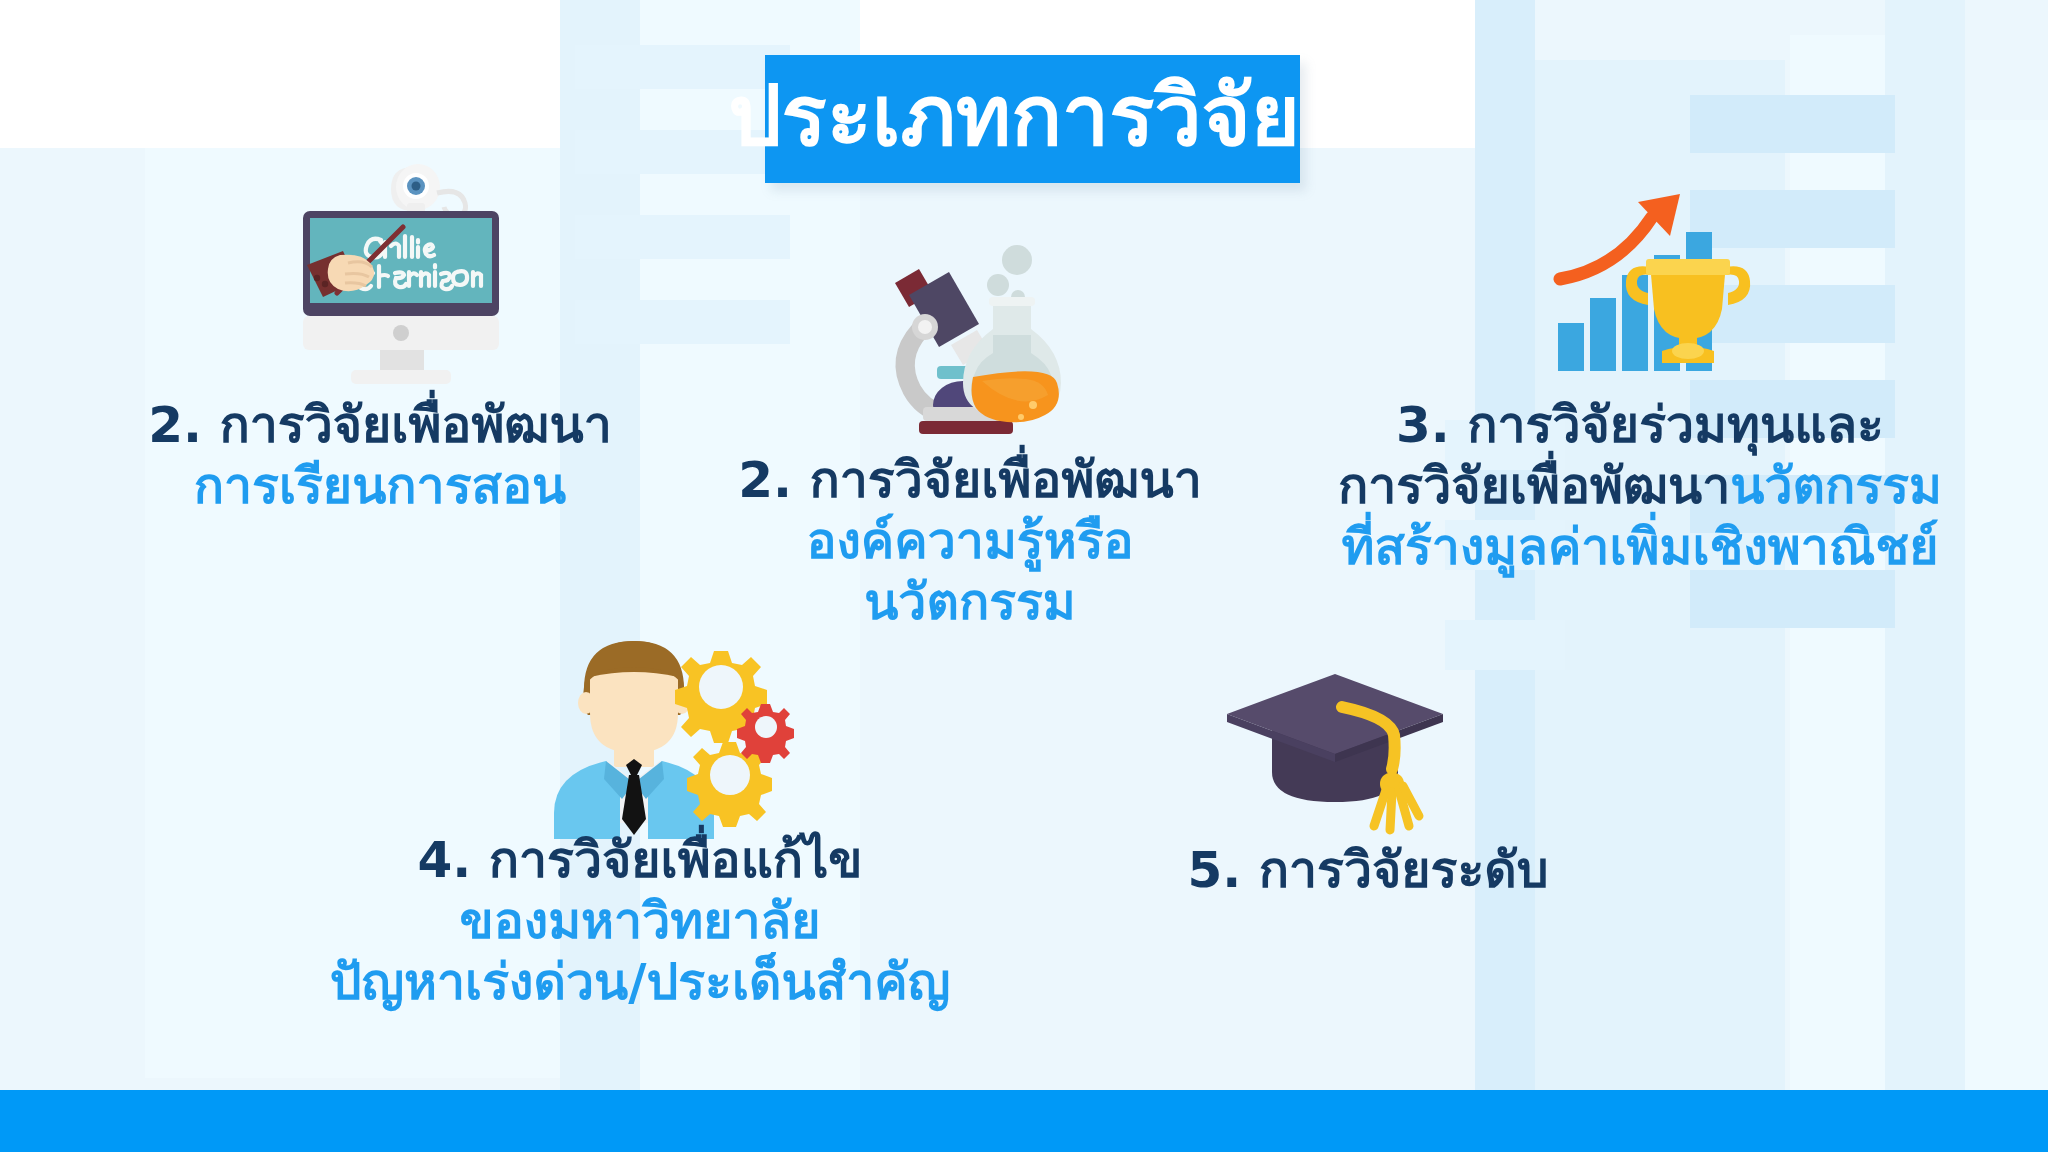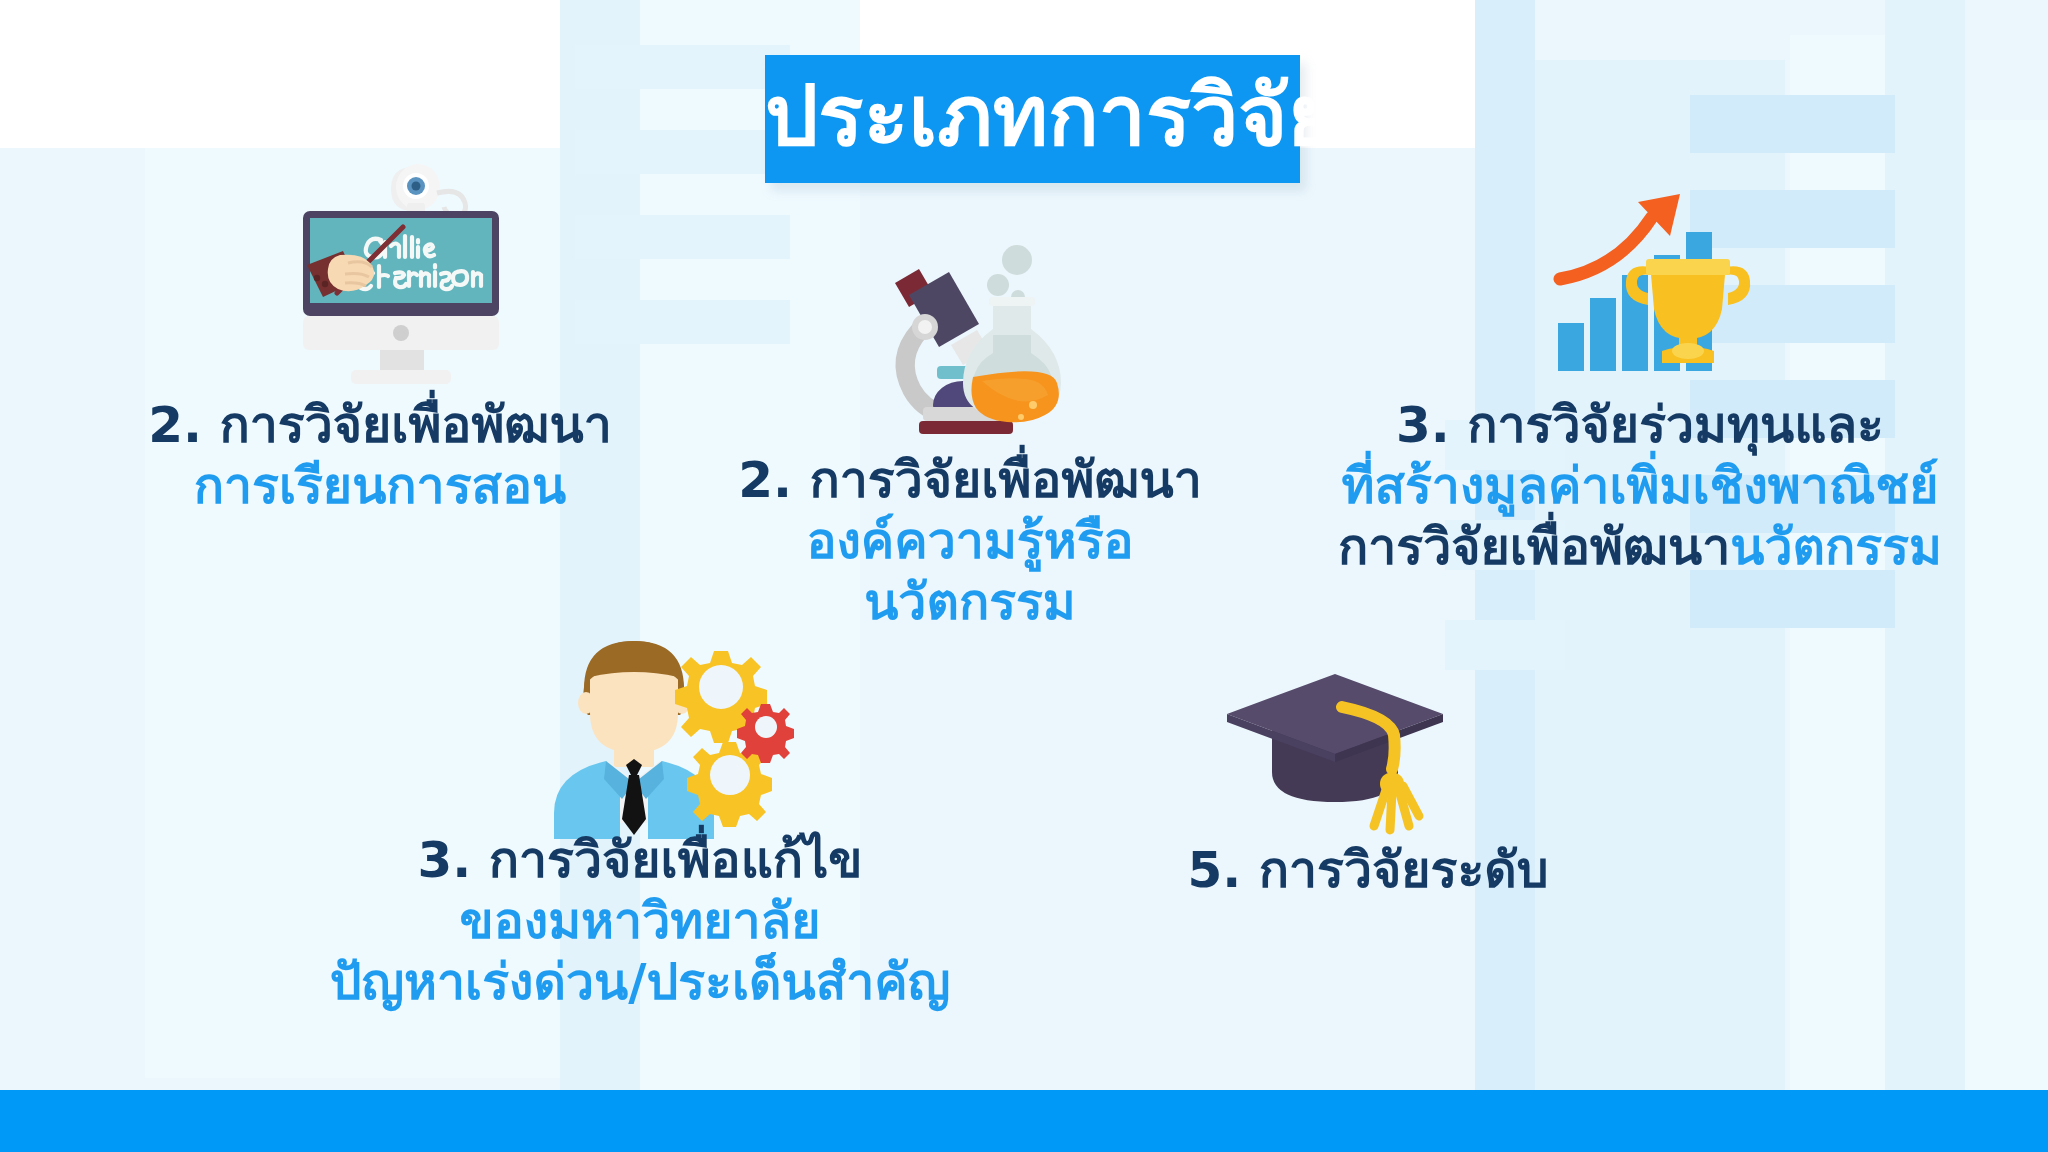--- a/index.html
+++ b/index.html
@@ -48,21 +48,21 @@
     background: #0099f7;
   }
 
   
   .title-box {
     position: absolute;
     left: 765px; top: 55px;
     width: 535px; height: 128px;
     background: #0d96f2;
     box-shadow: 6px 8px 10px rgba(120,150,170,0.18);
-    display: flex; align-items: center; justify-content: flex-start;
+    display: flex; align-items: center; justify-content: flex-end;
   }
   .title-text {
     color: #ffffff;
     font-size: 84px;
     font-weight: 700;
     letter-spacing: 0px;
     line-height: 1;
     white-space: nowrap;
     padding-bottom: 6px;
   }
@@ -318,28 +318,28 @@
     <div class="cap">
       <span class="cap-line hd">2. การวิจัยเพื่อพัฒนา</span>
       <span class="cap-line sb">องค์ความรู้หรือ</span>
       <span class="cap-line sb">นวัตกรรม</span>
     </div>
   </div>
 
   <div class="item item3">
     <div class="cap">
       <span class="cap-line hd">3. การวิจัยร่วมทุนและ</span>
+      <span class="cap-line"><span class="hd">การวิจัยเพื่อพัฒนา</span><span class="sb">นวัตกรรม</span></span>
       <span class="cap-line sb">ที่สร้างมูลค่าเพิ่มเชิงพาณิชย์</span>
-      <span class="cap-line"><span class="hd">การวิจัยเพื่อพัฒนา</span><span class="sb">นวัตกรรม</span></span>
     </div>
   </div>
 
   <div class="item item4">
     <div class="cap">
-      <span class="cap-line hd">3. การวิจัยเพื่อแก้ไข</span>
+      <span class="cap-line hd">4. การวิจัยเพื่อแก้ไข</span>
       <span class="cap-line sb">ของมหาวิทยาลัย</span>
       <span class="cap-line sb">ปัญหาเร่งด่วน/ประเด็นสำคัญ</span>
     </div>
   </div>
 
   <div class="item item5">
     <div class="cap">
       <span class="cap-line hd">5. การวิจัยระดับ</span>
     </div>
   </div>

